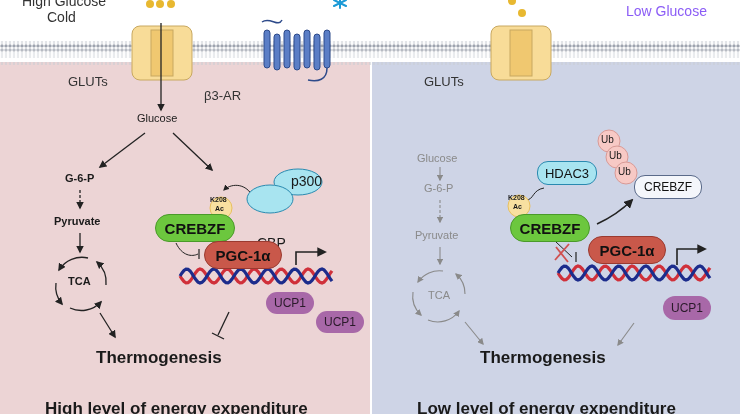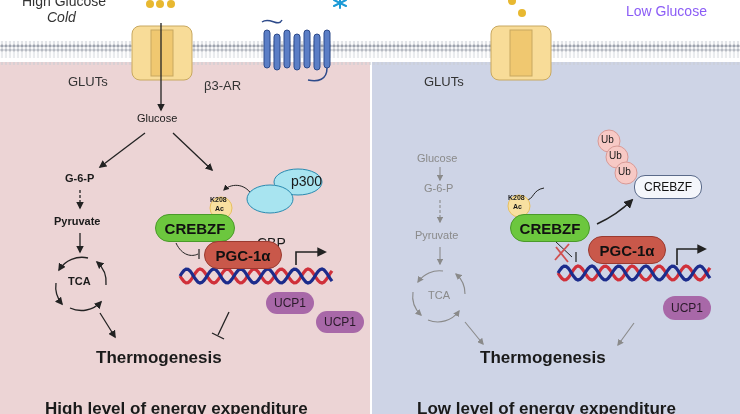--- a/index.html
+++ b/index.html
@@ -137,25 +137,25 @@
 
     <ellipse cx="298" cy="182" rx="24" ry="13" fill="#a8e4f0" stroke="#2a8ab0"></ellipse>
     <ellipse cx="270" cy="199" rx="23" ry="14" fill="#a8e4f0" stroke="#2a8ab0"></ellipse>
 
     <circle cx="609" cy="141" r="11" fill="#f7c9c5" stroke="#d89a96"></circle>
     <circle cx="617" cy="157" r="11" fill="#f7c9c5" stroke="#d89a96"></circle>
     <circle cx="626" cy="173" r="11" fill="#f7c9c5" stroke="#d89a96"></circle>
   </svg>
 
   <div class="txt" style="left:22px;top:-7px;font-size:14px;color:#333;">High Glucose</div>
-  <div class="txt" style="left:47px;top:9px;font-size:14px;color:#333;font-style:italic;">Cold</div>
+  <div class="txt" style="left:47px;top:9px;font-size:14px;color:#333;">Cold</div>
   <div class="txt" style="left:626px;top:3px;font-size:14px;color:#8b5cf6;">Low Glucose</div>
 
   <div class="txt" style="left:68px;top:74px;font-size:13px;color:#333;">GLUTs</div>
-  <div class="txt" style="left:204px;top:78px;font-size:13px;color:#333;">β3-AR</div>
+  <div class="txt" style="left:204px;top:88px;font-size:13px;color:#333;">β3-AR</div>
   <div class="txt" style="left:424px;top:74px;font-size:13px;color:#333;">GLUTs</div>
 
   <div class="txt" style="left:137px;top:112px;font-size:11px;">Glucose</div>
   <div class="txt" style="left:65px;top:172px;font-size:11px;font-weight:bold;">G-6-P</div>
   <div class="txt" style="left:54px;top:215px;font-size:11px;font-weight:bold;">Pyruvate</div>
   <div class="txt" style="left:68px;top:275px;font-size:11px;font-weight:bold;">TCA</div>
 
   <div class="txt" style="left:210px;top:196px;font-size:7px;font-weight:bold;">K208</div>
   <div class="txt" style="left:215px;top:205px;font-size:7px;font-weight:bold;">Ac</div>
   <div class="txt" style="left:281px;top:173px;font-size:14px;padding-left:10px;">p300</div>
@@ -167,20 +167,21 @@
   <div class="pill" style="left:316px;top:311px;width:48px;height:22px;background:#a868a8;font-size:12px;font-weight:normal;color:#2a1a2a;border-radius:11px;">UCP1</div>
 
   <div class="txt" style="left:96px;top:348px;font-size:17px;font-weight:bold;">Thermogenesis</div>
   <div class="txt" style="left:45px;top:399px;font-size:17px;font-weight:bold;">High level of energy expenditure</div>
 
   <div class="txt" style="left:417px;top:152px;font-size:11px;color:#8a8a8a;">Glucose</div>
   <div class="txt" style="left:424px;top:182px;font-size:11px;color:#8a8a8a;">G-6-P</div>
   <div class="txt" style="left:415px;top:229px;font-size:11px;color:#8a8a8a;">Pyruvate</div>
   <div class="txt" style="left:428px;top:289px;font-size:11px;color:#8a8a8a;">TCA</div>
 
+  <div class="pill" style="left:537px;top:161px;width:58px;height:22px;background:#a8e4f0;border:1px solid #2a8ab0;font-size:13px;font-weight:normal;border-radius:11px;">HDAC3</div>
   <div class="txt" style="left:508px;top:194px;font-size:7px;font-weight:bold;">K208</div>
   <div class="txt" style="left:513px;top:203px;font-size:7px;font-weight:bold;">Ac</div>
 
   <div class="txt" style="left:601px;top:134px;font-size:10px;">Ub</div>
   <div class="txt" style="left:609px;top:150px;font-size:10px;">Ub</div>
   <div class="txt" style="left:618px;top:166px;font-size:10px;">Ub</div>
   <div class="pill" style="left:634px;top:175px;width:66px;height:22px;background:#f4f6fb;border:1px solid #5a6a8a;font-size:12px;font-weight:normal;border-radius:11px;">CREBZF</div>
 
   <div class="pill" style="left:510px;top:214px;width:78px;height:26px;background:#6cc73e;border:1px solid #4a9a2a;font-size:15px;">CREBZF</div>
   <div class="pill" style="left:588px;top:236px;width:76px;height:26px;background:#c9584a;border:1px solid #9a3a30;font-size:15px;">PGC-1α</div>

